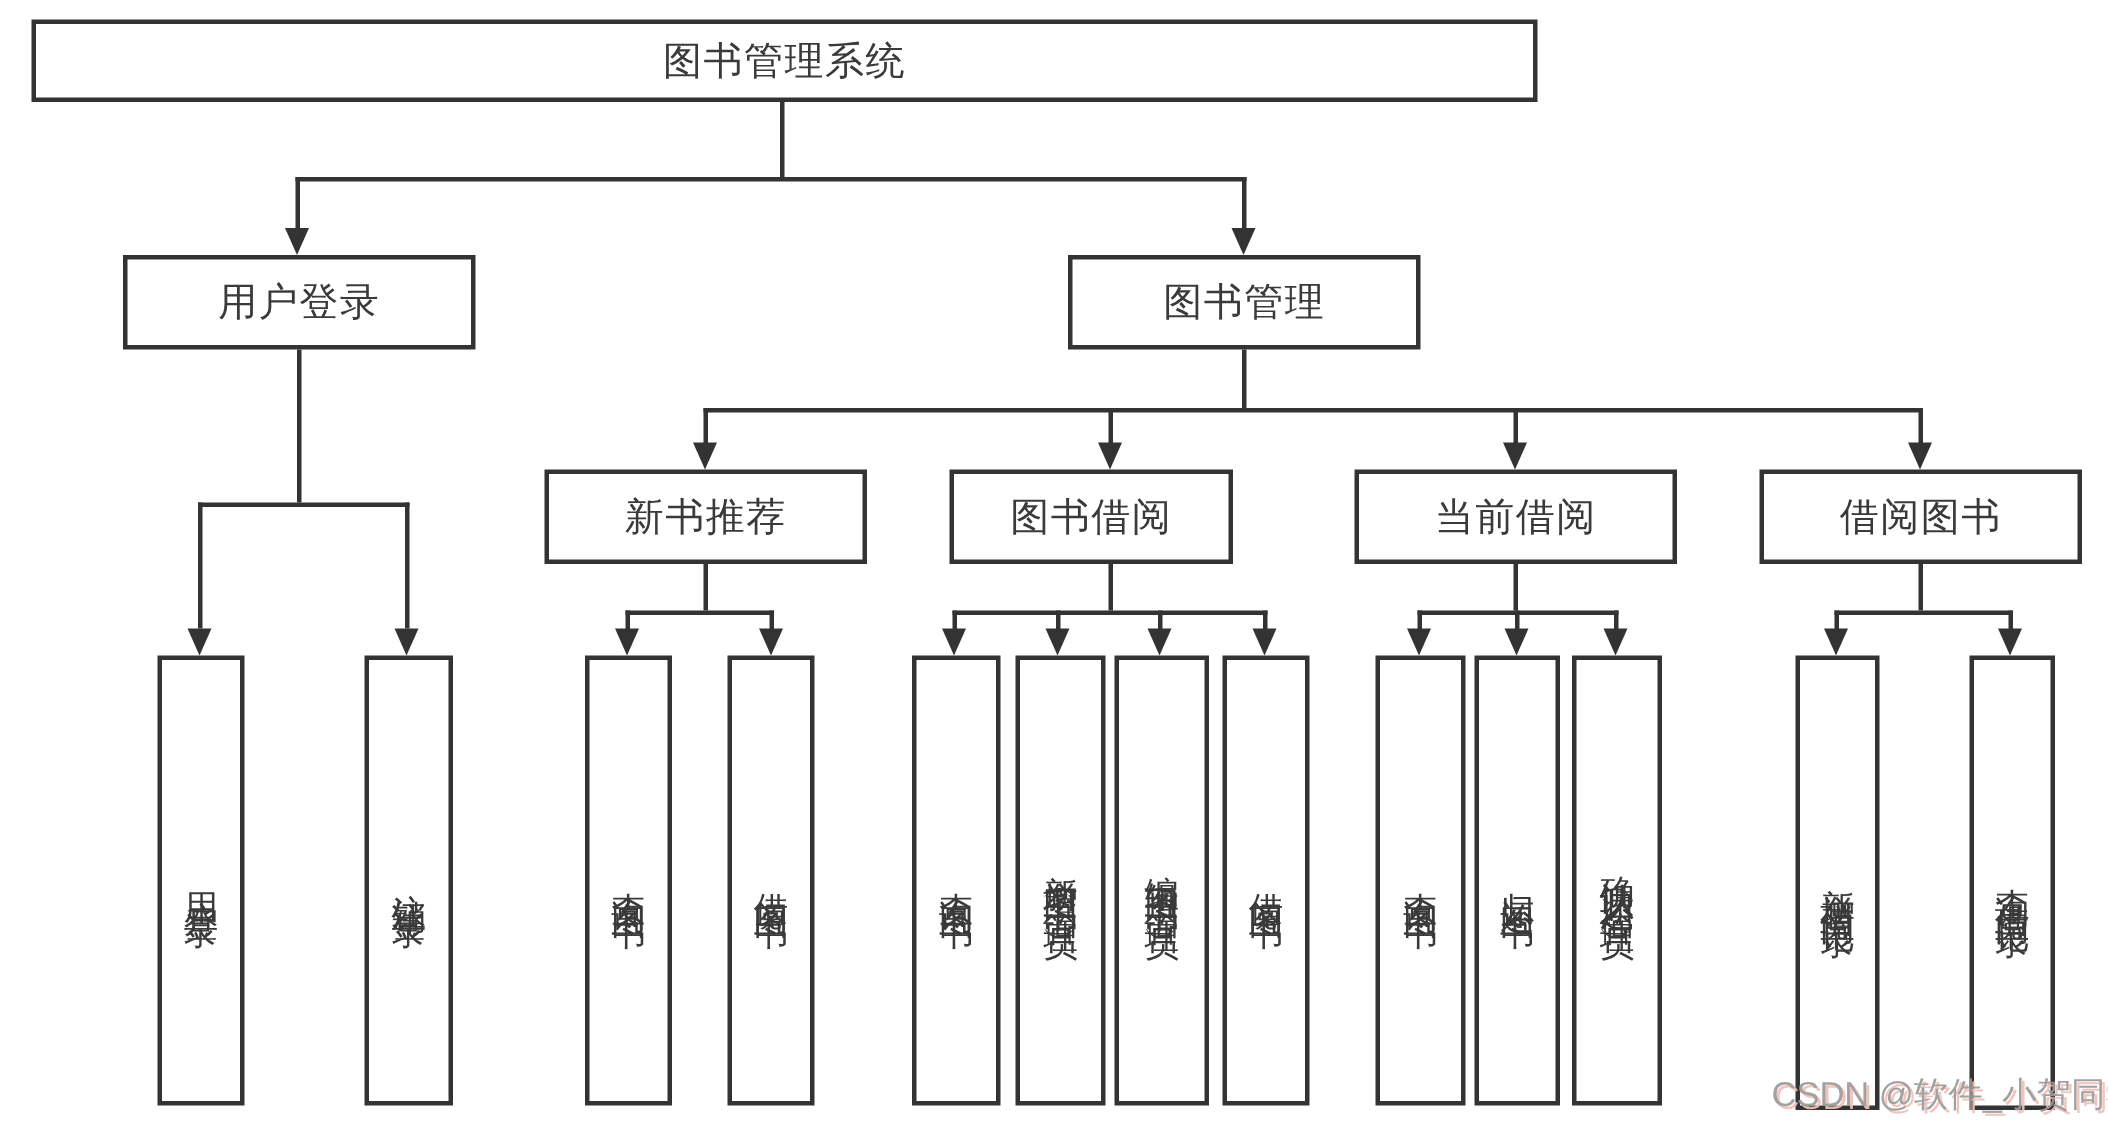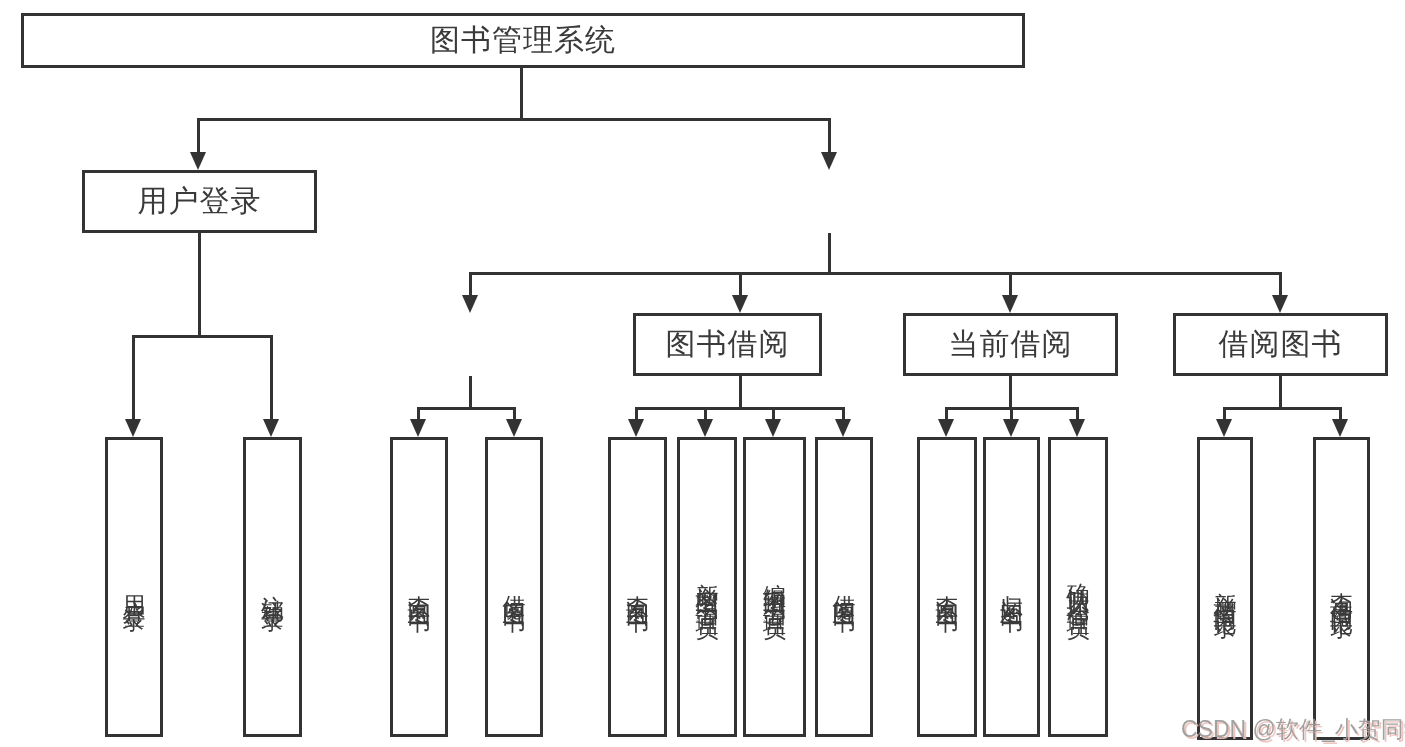--- a/index.html
+++ b/index.html
@@ -13,21 +13,21 @@
   .box{
     position:absolute;
     border:3px solid #333333;
     background:#ffffff;
     box-sizing:border-box;
     display:flex;
     align-items:center;
     justify-content:center;
     color:#3a3a3a;
   }
-  .hbox{font-size:30px;letter-spacing:1px;justify-content:center;}
+  .hbox{font-size:26px;letter-spacing:1px;justify-content:center;}
   .vbox{font-size:23px;}
   .vlabel{
     writing-mode:vertical-rl;
     text-orientation:mixed;
     letter-spacing:5px;
     line-height:1;
     color:#3a3a3a;
   }
   .vline{position:absolute;width:3px;background:#333333;}
   .hline{position:absolute;height:3px;background:#333333;}
@@ -61,39 +61,45 @@
   <div class="vline" style="left:520px;top:68px;height:50px;"></div>
   <div class="hline" style="left:197px;top:118px;width:634px;"></div>
   <div class="vline" style="left:197px;top:118px;height:36px;"></div>
   <div class="arrow" style="left:190px;top:152px;"></div>
   <div class="vline" style="left:828px;top:118px;height:36px;"></div>
   <div class="arrow" style="left:821px;top:152px;"></div>
 
   <div class="box hbox" style="left:82px;top:170px;width:235px;height:63px;">
     <span>用户登录</span>
   </div>
+  <div class="box hbox" style="left:712px;top:170px;width:235px;height:63px;">
+    <span>图书管理</span>
+  </div>
 
   <div class="vline" style="left:198px;top:233px;height:102px;"></div>
   <div class="hline" style="left:132px;top:335px;width:141px;"></div>
   <div class="vline" style="left:132px;top:335px;height:84px;"></div>
   <div class="arrow" style="left:125px;top:419px;"></div>
   <div class="vline" style="left:270px;top:335px;height:84px;"></div>
   <div class="arrow" style="left:263px;top:419px;"></div>
 
   <div class="vline" style="left:828px;top:233px;height:39px;"></div>
   <div class="hline" style="left:469px;top:272px;width:813px;"></div>
   <div class="vline" style="left:469px;top:272px;height:25px;"></div>
   <div class="arrow" style="left:462px;top:295px;"></div>
   <div class="vline" style="left:739px;top:272px;height:25px;"></div>
   <div class="arrow" style="left:732px;top:295px;"></div>
   <div class="vline" style="left:1009px;top:272px;height:25px;"></div>
   <div class="arrow" style="left:1002px;top:295px;"></div>
   <div class="vline" style="left:1279px;top:272px;height:25px;"></div>
   <div class="arrow" style="left:1272px;top:295px;"></div>
 
+  <div class="box hbox" style="left:363px;top:313px;width:215px;height:63px;">
+    <span>新书推荐</span>
+  </div>
   <div class="box hbox" style="left:633px;top:313px;width:189px;height:63px;">
     <span>图书借阅</span>
   </div>
   <div class="box hbox" style="left:903px;top:313px;width:215px;height:63px;">
     <span>当前借阅</span>
   </div>
   <div class="box hbox" style="left:1173px;top:313px;width:215px;height:63px;">
     <span>借阅图书</span>
   </div>
 

